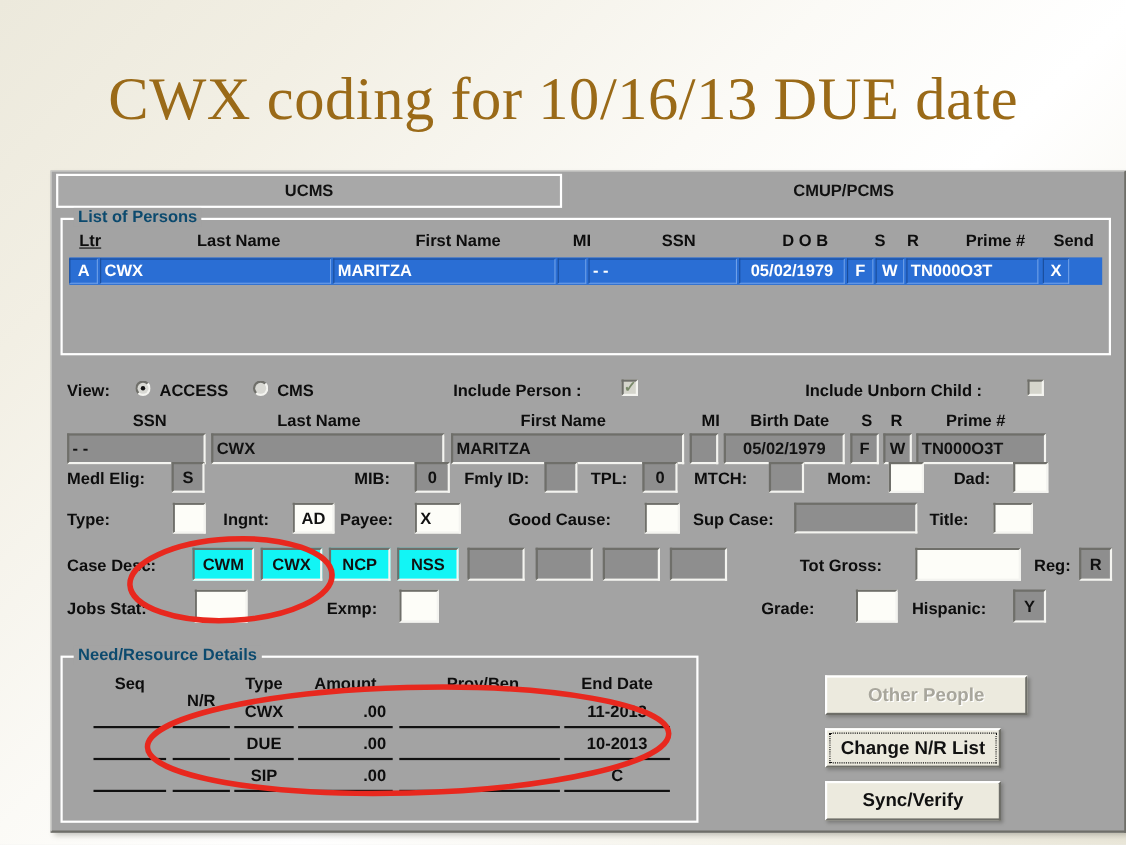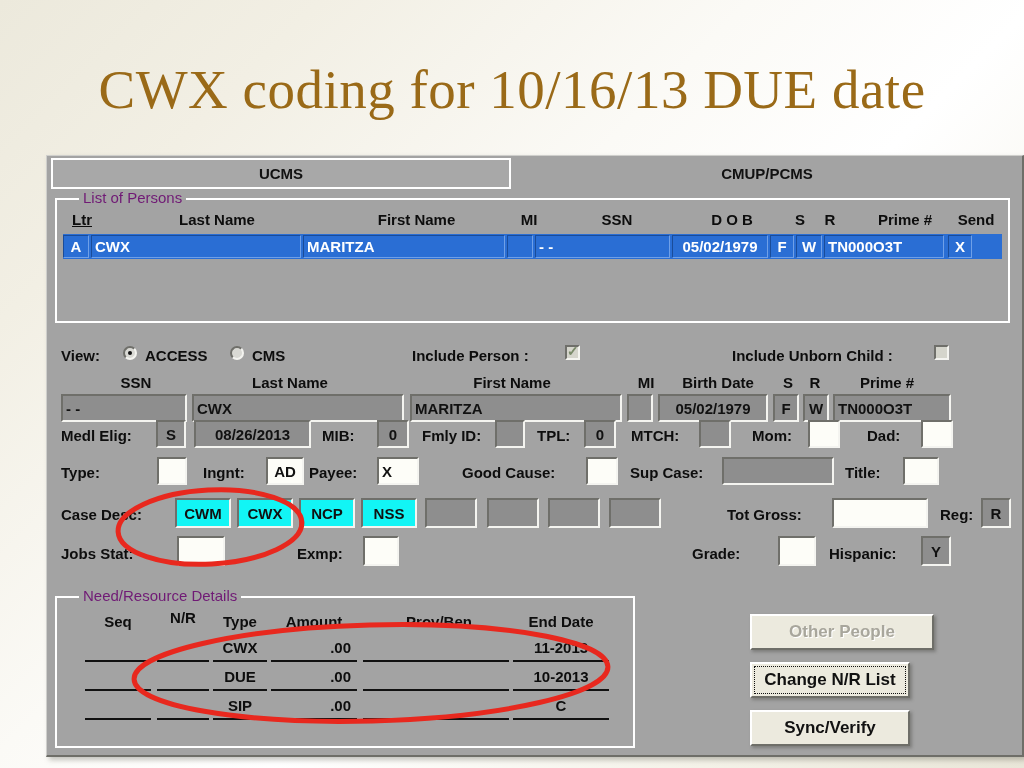--- a/index.html
+++ b/index.html
@@ -54,23 +54,23 @@
     background: #a8a8a8;
   }
   .tab.inactive { left: 470px; width: 500px; border: none; }
 
   
   .groupbox {
     position: absolute;
     border: 2px solid #ffffff;
   }
   .groupbox > .gb-title {
-    position: absolute; top: -11px; left: 22px;
+    position: absolute; top: -11px; left: 10px;
     background: #a3a3a3; padding: 0 4px;
-    font-size: 15px; font-weight: normal; color: #701a75;
+    font-size: 15px; font-weight: bold; color: #0c4a6e;
     white-space: nowrap;
   }
 
   #persons-group { left: 8px; top: 42px; width: 955px; height: 125px; }
   #needres-group { left: 8px; top: 440px; width: 580px; height: 152px; }
 
   
   .lbl {
     position: absolute;
     font-size: 15px; font-weight: bold; color: #0d0d0d;
@@ -254,21 +254,20 @@
   <div class="fld gray" style="left:145px; top:238px; width:212px; height:28px;">CWX</div>
   <div class="fld gray" style="left:363px; top:238px; width:212px; height:28px;">MARITZA</div>
   <div class="fld gray" style="left:580px; top:238px; width:26px;  height:28px;"></div>
   <div class="fld gray center" style="left:611px; top:238px; width:110px; height:28px;">05/02/1979</div>
   <div class="fld gray center" style="left:726px; top:238px; width:26px;  height:28px;">F</div>
   <div class="fld gray center" style="left:756px; top:238px; width:26px;  height:28px;">W</div>
   <div class="fld gray" style="left:786px; top:238px; width:118px; height:28px;">TN000O3T</div>
 
   <div class="lbl" style="left:14px; top:272px;">Medl Elig:</div>
   <div class="fld gray center" style="left:109px; top:264px; width:30px; height:28px;">S</div>
-  <div class="fld gray center" style="left:147px; top:264px; width:117px; height:28px;">08/26/2013</div>
   <div class="lbl" style="left:275px; top:272px;">MIB:</div>
   <div class="fld gray center" style="left:330px; top:264px; width:32px; height:28px;">0</div>
   <div class="lbl" style="left:375px; top:272px;">Fmly ID:</div>
   <div class="fld gray center" style="left:448px; top:264px; width:30px; height:28px;"></div>
   <div class="lbl" style="left:490px; top:272px;">TPL:</div>
   <div class="fld gray center" style="left:537px; top:264px; width:32px; height:28px;">0</div>
   <div class="lbl" style="left:584px; top:272px;">MTCH:</div>
   <div class="fld gray center" style="left:652px; top:264px; width:32px; height:28px;"></div>
   <div class="lbl" style="left:705px; top:272px;">Mom:</div>
   <div class="fld white center" style="left:761px; top:264px; width:32px; height:28px;"></div>
@@ -308,21 +307,21 @@
   <div class="fld white center" style="left:316px; top:380px; width:36px; height:30px;"></div>
   <div class="lbl" style="left:645px; top:390px;">Grade:</div>
   <div class="fld white center" style="left:731px; top:380px; width:38px; height:30px;"></div>
   <div class="lbl" style="left:782px; top:390px;">Hispanic:</div>
   <div class="fld gray center" style="left:874px; top:380px; width:30px; height:30px;">Y</div>
 
   <div class="groupbox" id="needres-group">
     <div class="gb-title">Need/Resource Details</div>
 
     <div class="nr-col-hdr" style="left:28px;  top:16px; width:66px;">Seq</div>
-    <div class="nr-col-hdr" style="left:100px; top:12px; width:52px;">N/R</div>
+    <div class="nr-col-hdr" style="left:100px; top:32px; width:52px;">N/R</div>
     <div class="nr-col-hdr" style="left:156px; top:16px; width:54px;">Type</div>
     <div class="nr-col-hdr" style="left:214px; top:16px; width:86px;">Amount</div>
     <div class="nr-col-hdr" style="left:306px; top:16px; width:152px;">Prov/Ben</div>
     <div class="nr-col-hdr" style="left:456px; top:16px; width:96px;">End Date</div>
 
     <div class="nr-cell c" style="left:28px;  top:40px; width:66px;"></div>
     <div class="nr-cell c" style="left:100px; top:40px; width:52px;"></div>
     <div class="nr-cell c" style="left:156px; top:40px; width:54px;">CWX</div>
     <div class="nr-cell r" style="left:214px; top:40px; width:86px;">.00</div>
     <div class="nr-cell c" style="left:306px; top:40px; width:146px;"></div>

